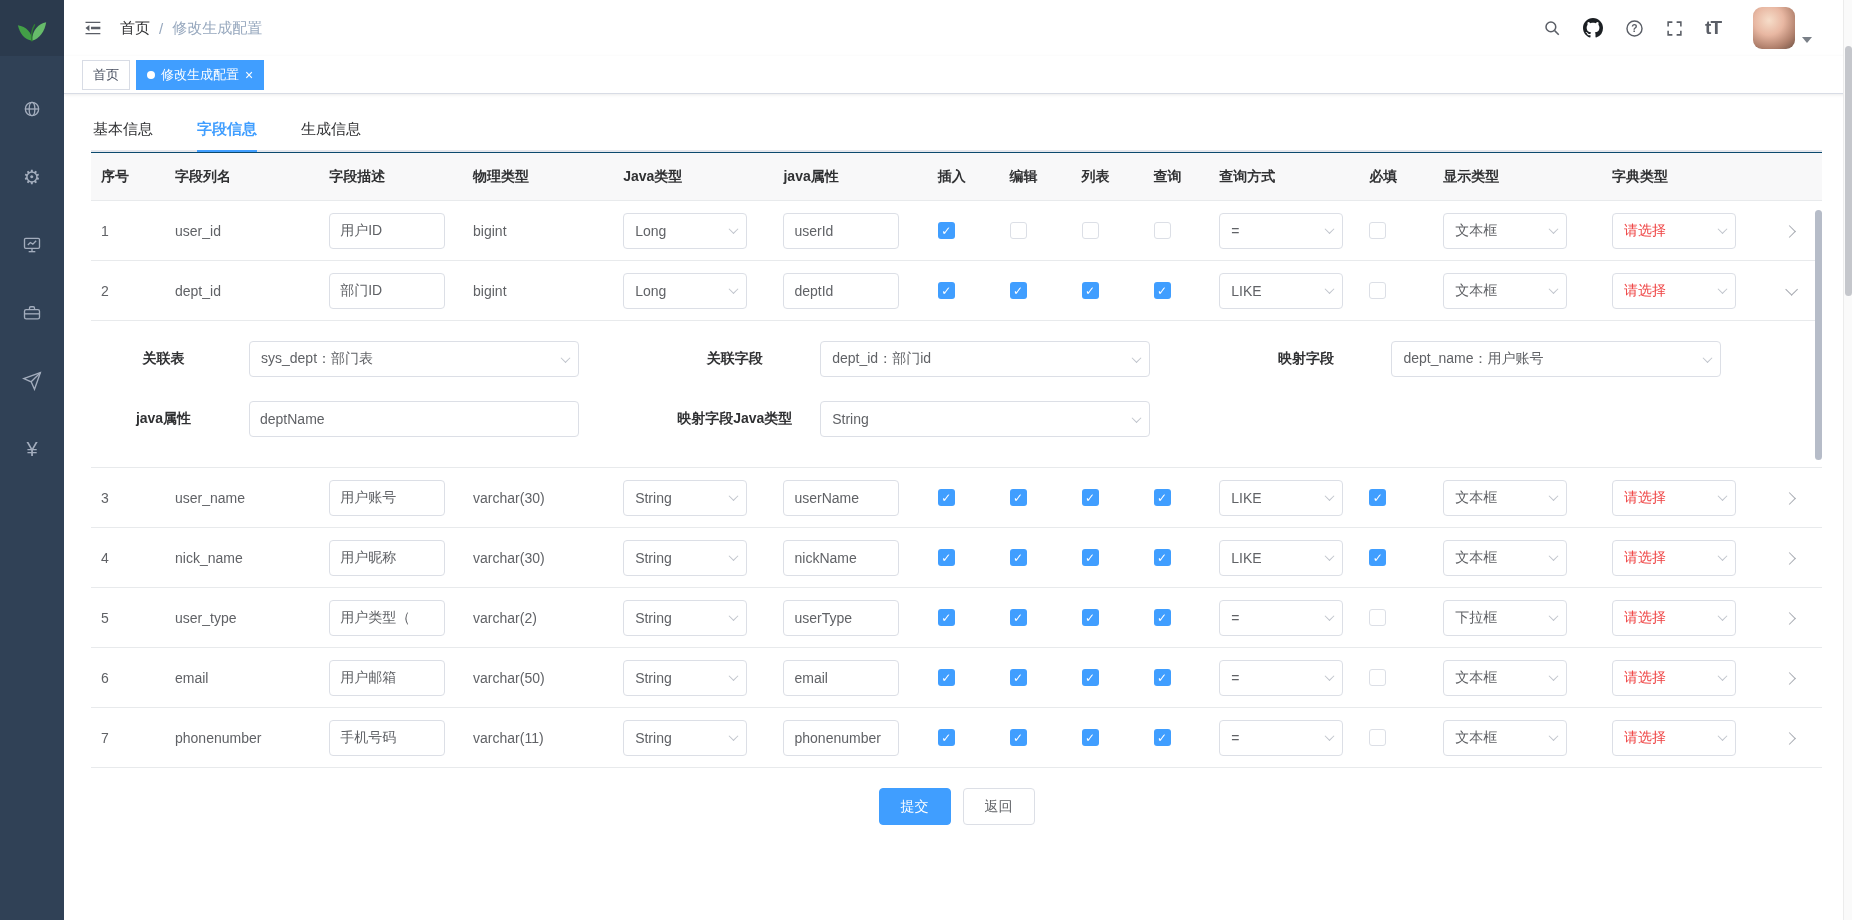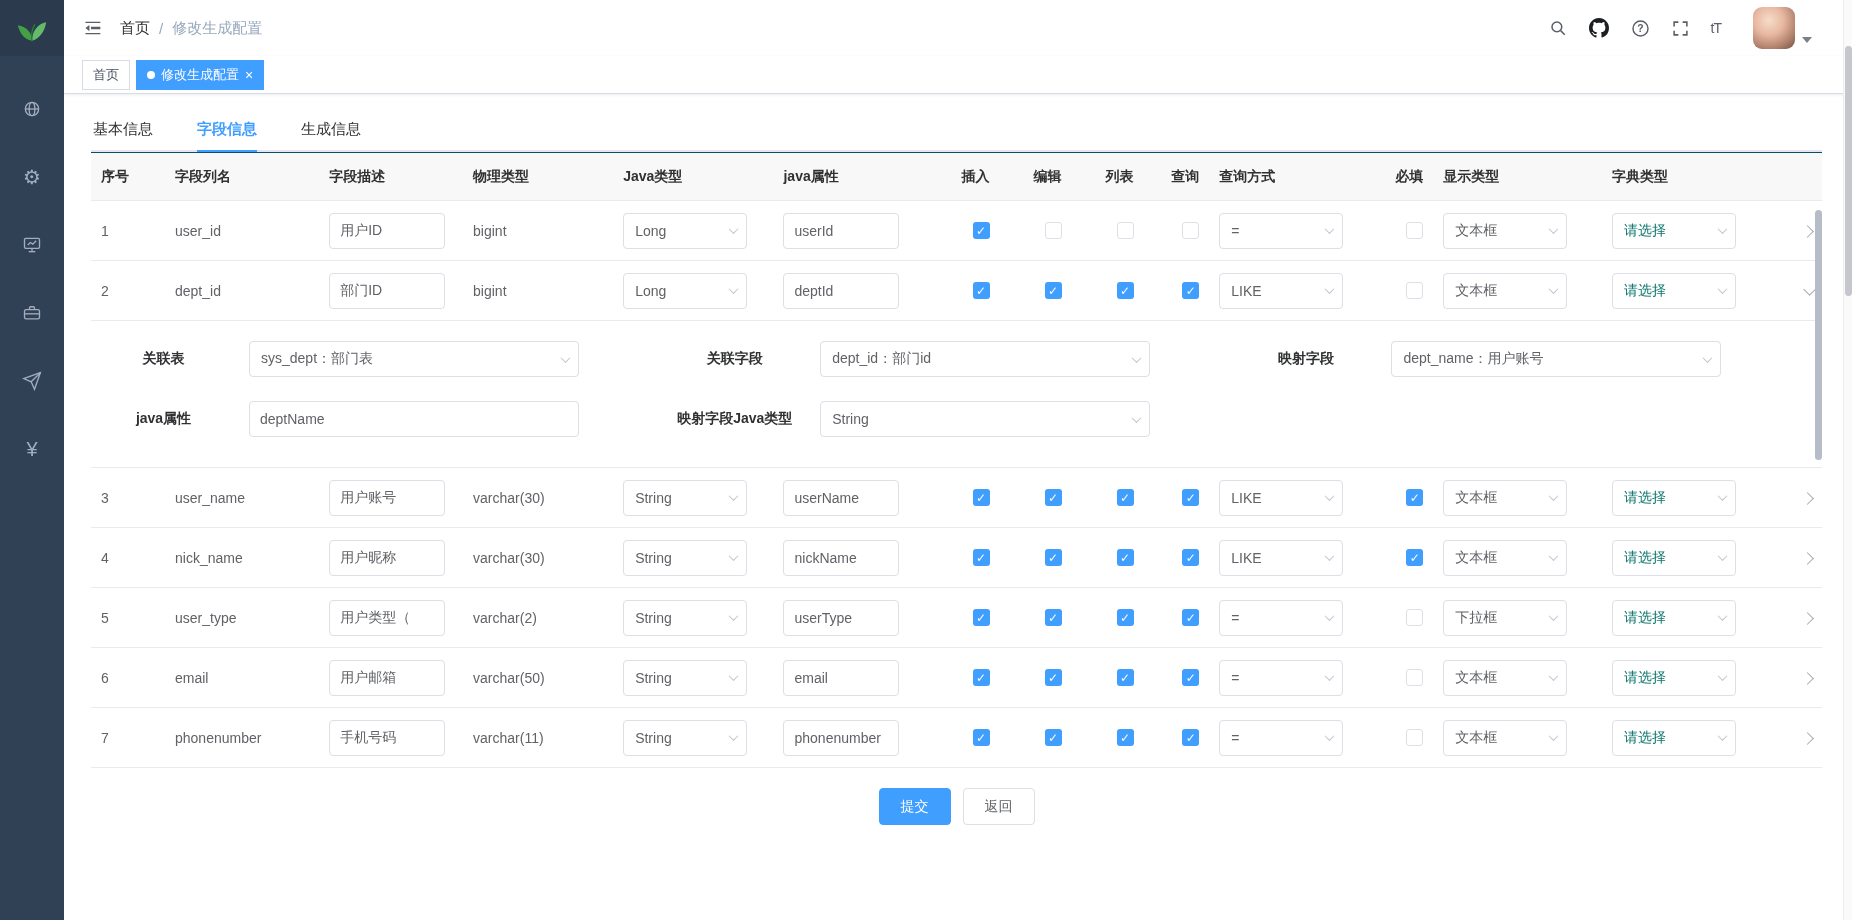--- a/index.html
+++ b/index.html
@@ -19,21 +19,21 @@
 
   
   .navbar { height:56px; display:flex; align-items:center; padding:0 40px 0 18px; background:#fff; flex-shrink:0; }
   .hamburger { width:22px; height:22px; display:flex; align-items:center; justify-content:center; cursor:pointer; margin-right:16px; }
   .breadcrumb { display:flex; align-items:center; gap:9px; font-size:15px; }
   .crumb-home { color:#303133; cursor:pointer; }
   .crumb-sep { color:#97a8be; }
   .crumb-current { color:#97a8be; }
   .nav-right { margin-left:auto; display:flex; align-items:center; gap:22px; }
   .nav-icon { display:flex; align-items:center; justify-content:center; cursor:pointer; height:26px; }
-  .font-size-glyph { font-size:14px; font-weight:normal; color:#5a5e66; letter-spacing:-1px; }
+  .font-size-glyph { font-size:19px; font-weight:bold; color:#5a5e66; letter-spacing:-1px; }
   .avatar-wrap { display:flex; align-items:flex-end; gap:7px; margin-left:10px; cursor:pointer; }
   .avatar { width:42px; height:42px; border-radius:9px;
             background: radial-gradient(circle at 38% 32%, #f6ddc9 0%, #e8b7a2 38%, #b0806c 72%, #6e5244 100%); }
   .caret-down { width:0; height:0; border-left:5px solid transparent; border-right:5px solid transparent; border-top:6px solid #7a8088; margin-bottom:6px; }
 
   
   .tags-view { height:38px; display:flex; align-items:center; gap:6px; padding:0 0 0 18px; border-bottom:1px solid #d8dce5; box-shadow:0 1px 3px rgba(0,0,0,.08); flex-shrink:0; background:#fff; }
   .tag { display:inline-flex; align-items:center; height:30px; padding:0 10px; border:1px solid #d8dce5; background:#fff; color:#495060; font-size:13px; cursor:pointer; }
   .tag.active { background:#409EFF; border-color:#409EFF; color:#fff; }
   .tag-dot { width:8px; height:8px; border-radius:50%; background:#fff; margin-right:6px; display:inline-block; }
@@ -54,26 +54,26 @@
   .switch-off-label { color:#303133; font-size:14px; }
   .switch-on-label { color:#409EFF; font-size:14px; }
   .el-switch { width:44px; height:22px; border-radius:11px; background:#409EFF; position:relative; display:inline-block; cursor:pointer; }
   .el-switch .knob { position:absolute; top:2px; right:2px; width:18px; height:18px; border-radius:50%; background:#fff; }
 
   
   .table-wrap { position:relative; flex-shrink:0; }
   table { width:100%; border-collapse:collapse; table-layout:fixed; border-top:1px solid #0c4a6e; }
   th { height:48px; background:#f8f8f9; color:#303133; font-weight:bold; font-size:14px; text-align:left; padding:0 10px; border-bottom:1px solid #e8eaec; white-space:nowrap; overflow:hidden; }
   td { height:60px; padding:0 10px; border-bottom:1px solid #e8eaec; font-size:14px; color:#606266; background:#fff; white-space:nowrap; overflow:hidden; }
-  th.center, td.center { text-align:right; }
+  th.center, td.center { text-align:left; }
 
   .el-input { width:116px; height:36px; border:1px solid #dcdfe6; border-radius:4px; padding:0 10px; font-size:14px; color:#606266; background:#fff; outline:none; font-family:inherit; }
   .el-select { width:124px; height:36px; border:1px solid #dcdfe6; border-radius:4px; padding:0 9px 0 11px; background:#fff; display:inline-flex; align-items:center; justify-content:space-between; cursor:pointer; vertical-align:middle; }
   .el-select .sel-text { overflow:hidden; white-space:nowrap; text-overflow:clip; color:#606266; }
-  .el-select.dict .sel-text { color:#0f766e; }
+  .el-select.dict .sel-text { color:#ef4444; }
   .sel-arrow { width:7px; height:7px; border-right:1.4px solid #c0c4cc; border-bottom:1.4px solid #c0c4cc; transform:rotate(45deg) translate(-1px,-1px); flex-shrink:0; margin-left:6px; }
 
   .checkbox { display:inline-flex; align-items:center; justify-content:center; width:17px; height:17px; border-radius:3px; cursor:pointer; vertical-align:middle; }
   .checkbox.checked { background:#409EFF; }
   .checkbox.checked::after { content:"✓"; color:#fff; font-size:12px; font-weight:bold; line-height:1; }
   .checkbox.unchecked { background:#fff; border:1px solid #dcdfe6; }
 
   .expand-icon { display:inline-block; width:9px; height:9px; border-right:1.6px solid #a8abb2; border-bottom:1.6px solid #a8abb2; cursor:pointer; }
   .expand-icon.right { transform:rotate(-45deg); }
   .expand-icon.down { transform:rotate(45deg) translateY(-3px); }

